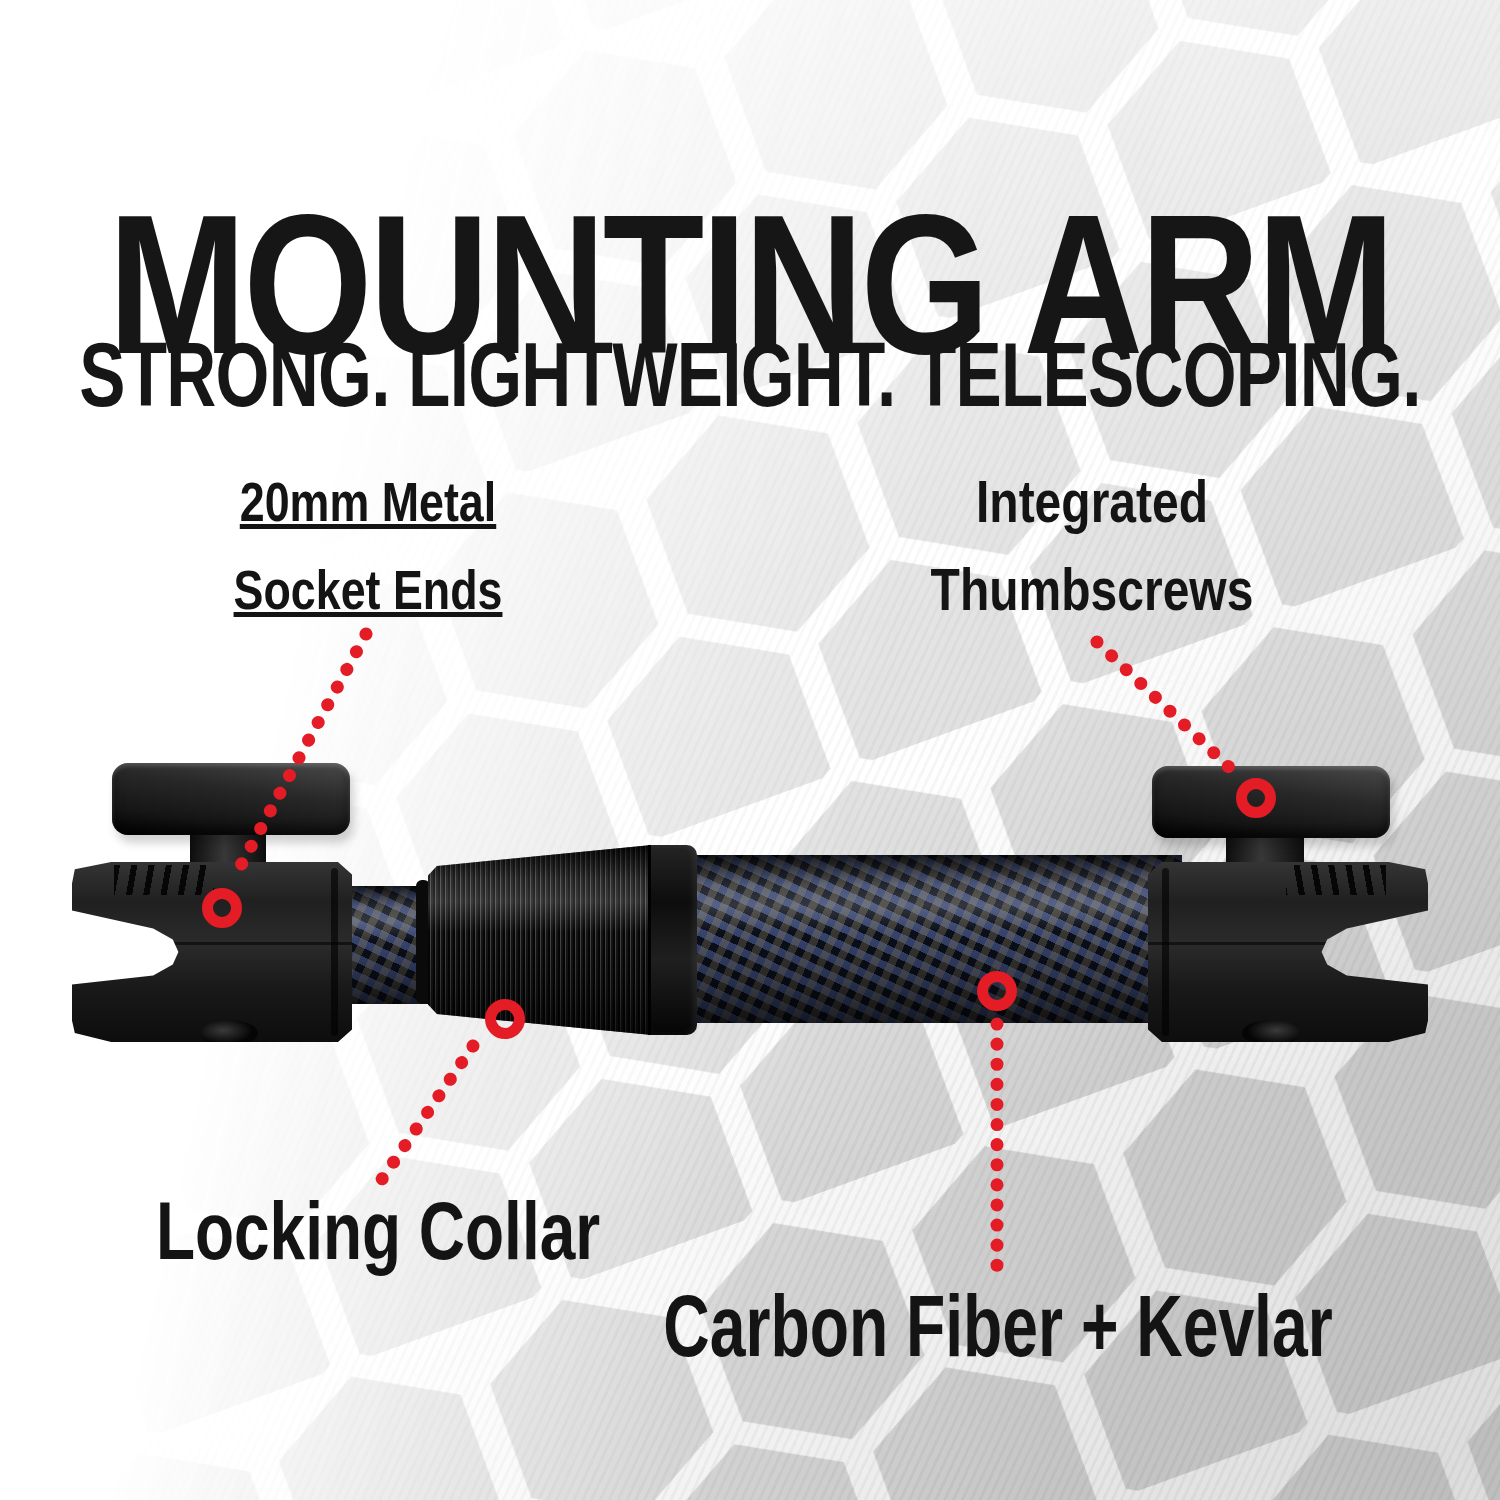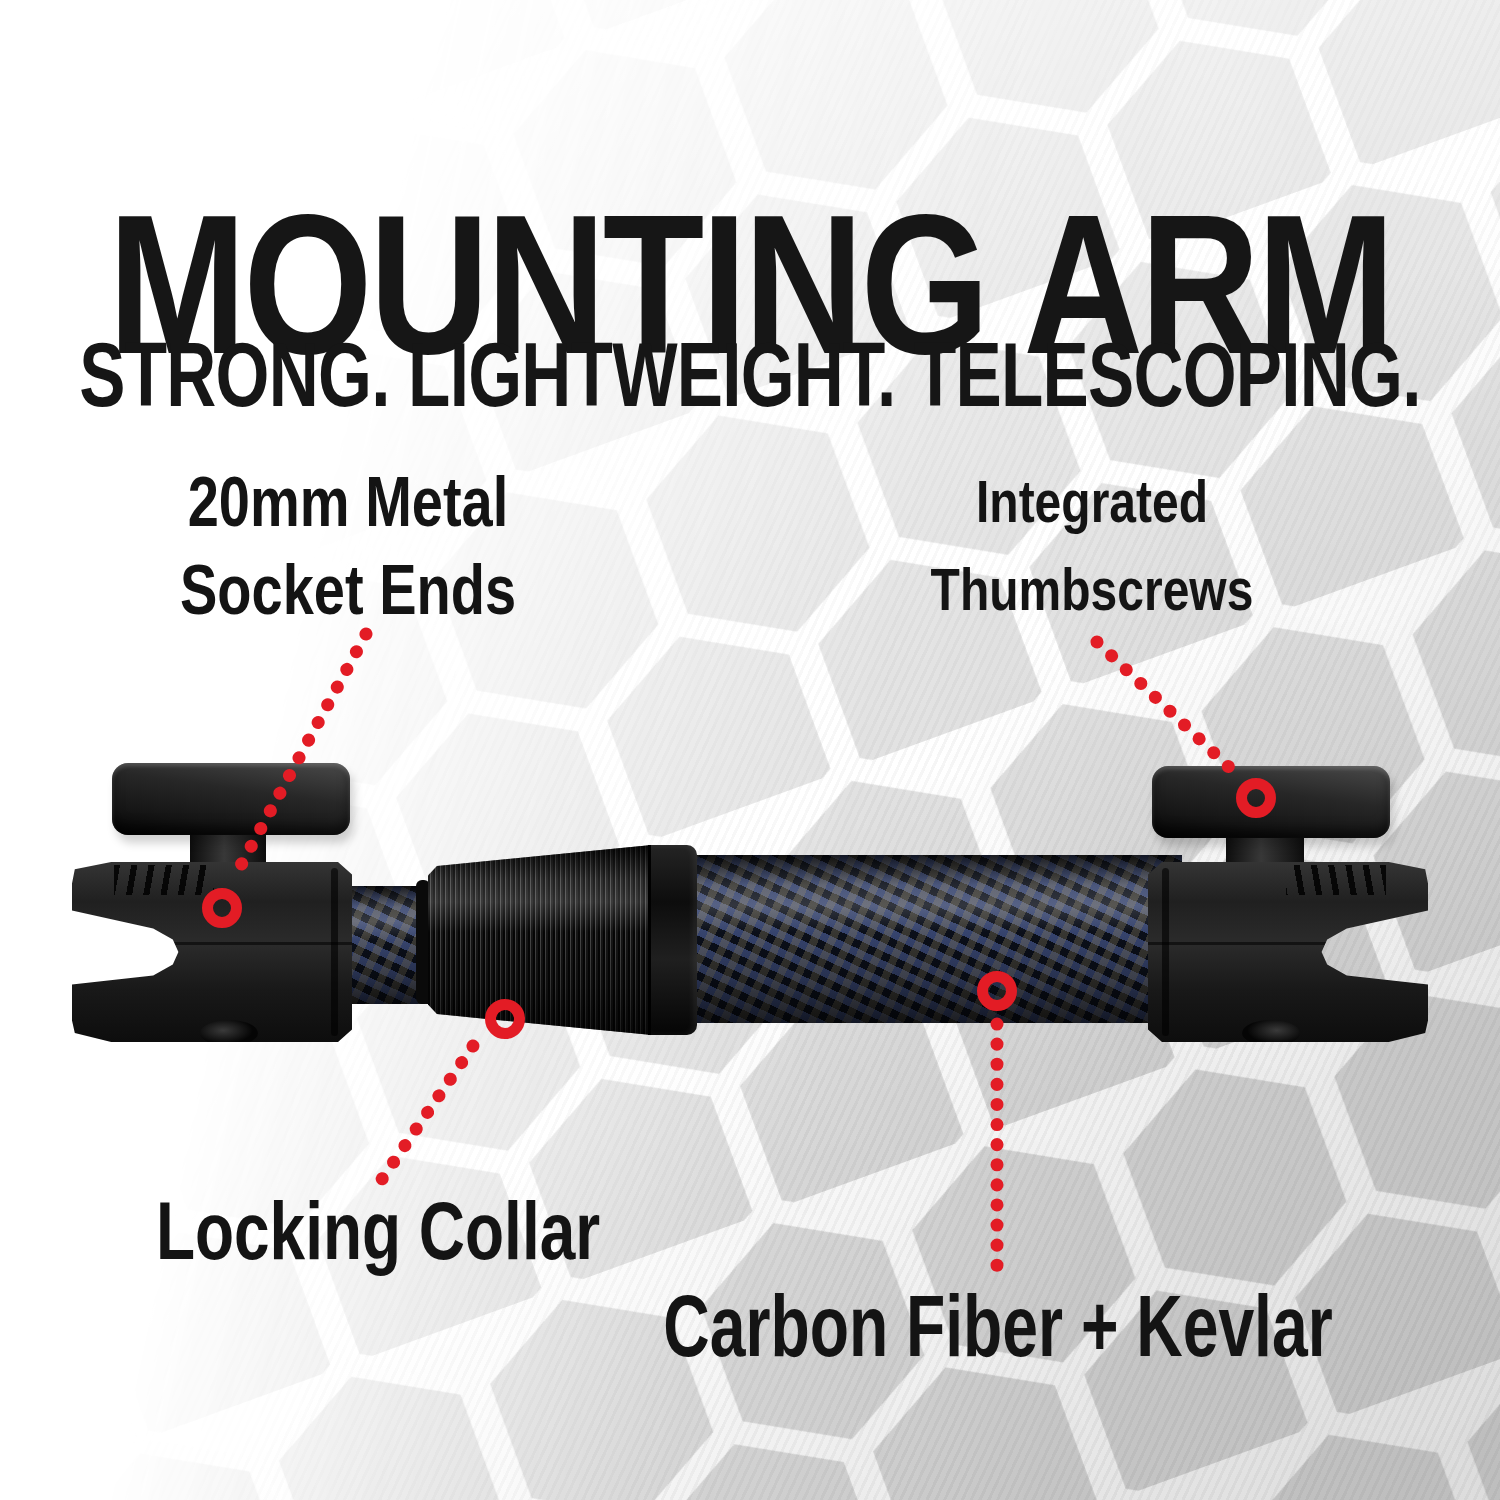--- a/index.html
+++ b/index.html
@@ -39,21 +39,21 @@
     font-size:90px;line-height:96px;font-weight:bold;color:#161616;
     letter-spacing:-1px;white-space:nowrap;
   }
   .subtitle .sq{display:block;transform:scaleX(.77);}
   
   .callout{
     position:absolute;transform:translateX(-50%);text-align:center;
     font-weight:bold;color:#141414;white-space:nowrap;
   }
   .callout .cl{display:block;transform:scaleX(.8);}
-  .co-1{left:348px;top:458px;font-size:70px;line-height:88px;}
+  .co-1{left:368px;top:458px;font-size:56px;line-height:88px;text-decoration:underline;}
   .co-2{left:1092px;top:458px;font-size:60px;line-height:88px;}
   .co-3{left:378px;top:1188px;font-size:82px;line-height:86px;}
   .co-3 .cl{transform:scaleX(.78);}
   .co-4{left:998px;top:1280px;font-size:88px;line-height:92px;}
   .co-4 .cl{transform:scaleX(.73);}
   
   .part{position:absolute;}
   .carbon{
     background-color:#1d2436;
     background-image:

